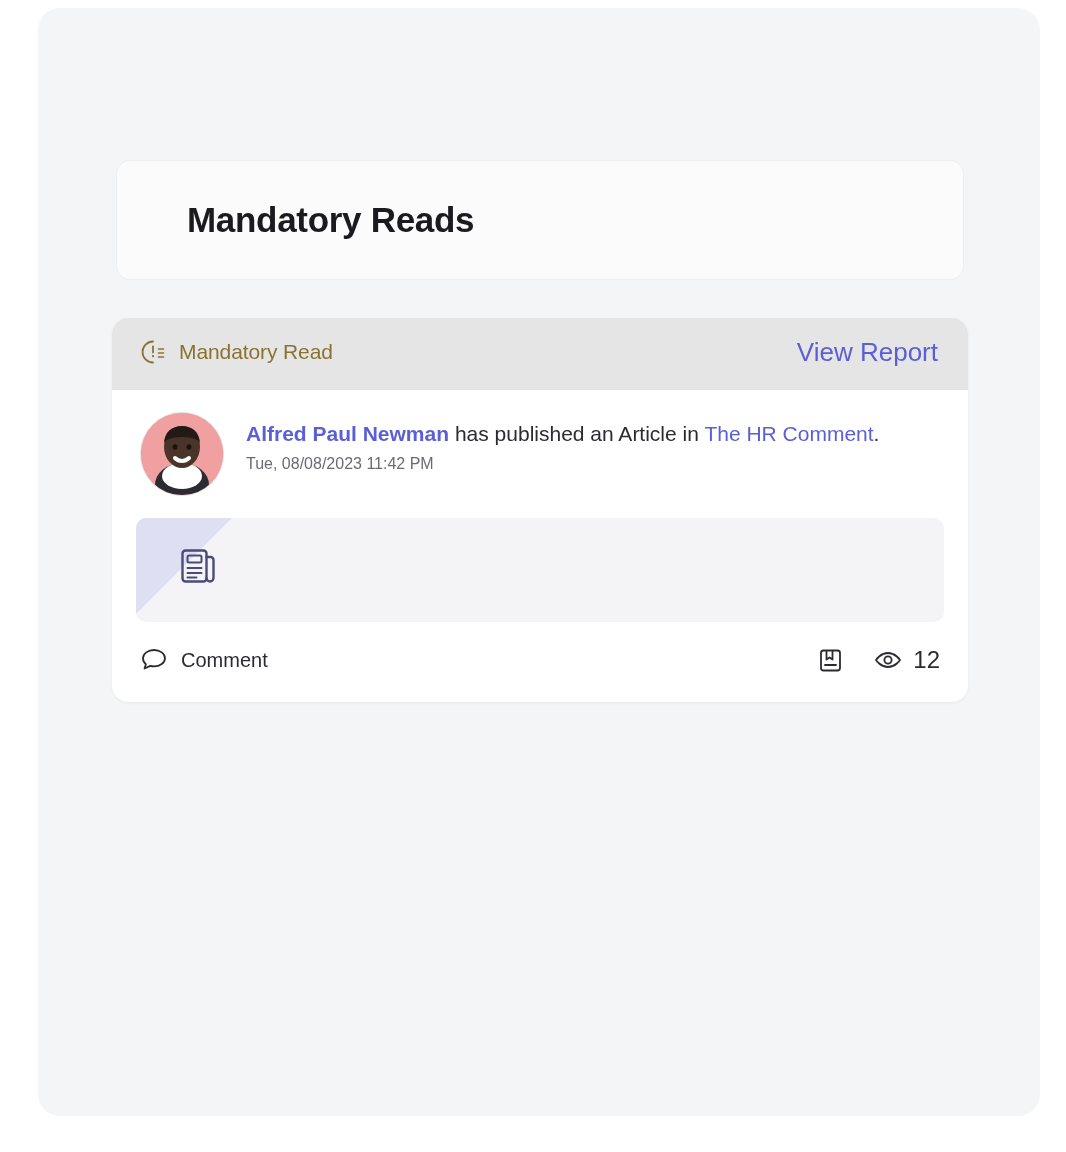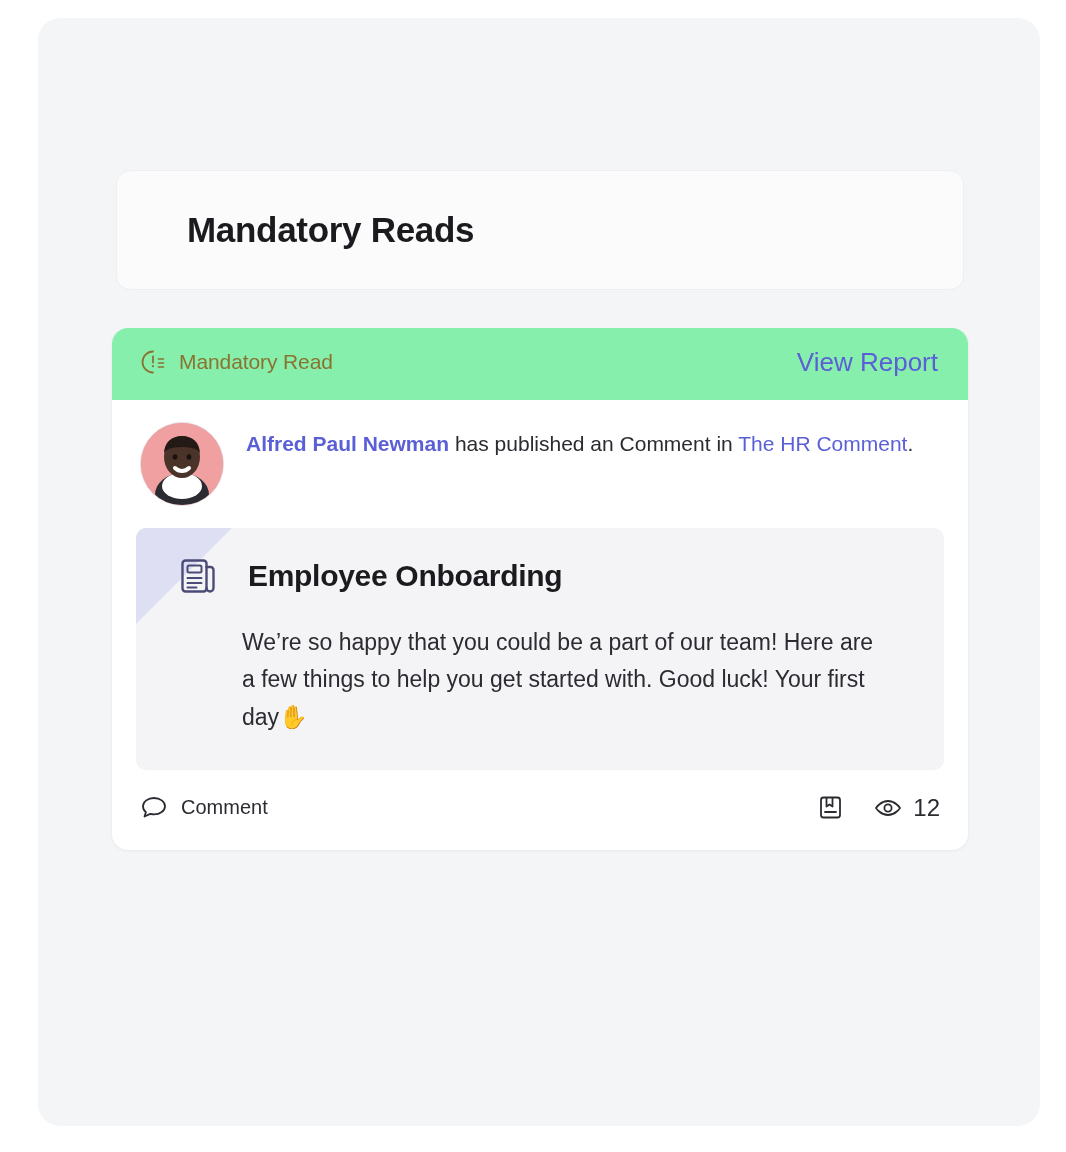--- a/index.html
+++ b/index.html
@@ -10,21 +10,21 @@
   body {
     width: 1066px;
     height: 1152px;
     font-family: "Liberation Sans", sans-serif;
     -webkit-font-smoothing: antialiased;
   }
 
   .screen {
     position: absolute;
     left: 38px;
-    top: 18px;
+    top: 8px;
     width: 1002px;
     height: 1108px;
     background: #f4f5f7;
     border-radius: 22px;
   }
 
   
   .header-card {
     position: absolute;
     left: 78px;
@@ -53,21 +53,21 @@
     top: 310px;
     width: 856px;
     background: #ffffff;
     border-radius: 16px;
     box-shadow: 0 1px 3px rgba(20, 20, 40, 0.06);
     overflow: hidden;
   }
 
   .mandatory-banner {
     height: 72px;
-    background: #86efac;
+    background: #e5e5e5;
     display: flex;
     align-items: center;
     padding: 0 30px 4px 28px;
     box-sizing: border-box;
   }
   .banner-icon {
     width: 26px;
     height: 26px;
     flex: 0 0 auto;
     margin-right: 13px;
@@ -228,41 +228,38 @@
           <ellipse cx="41" cy="34" rx="18" ry="21" fill="#4a3328"></ellipse>
           <path d="M23 31c0-12 8-18 18-18s18 6 18 18c0-4-7-7-18-7s-18 3-18 7z" fill="#231a15"></path>
           <ellipse cx="34" cy="34" rx="2.4" ry="2.8" fill="#1a1210"></ellipse>
           <ellipse cx="48" cy="34" rx="2.4" ry="2.8" fill="#1a1210"></ellipse>
           <path d="M34 45c4 4 10 4 14 0" stroke="#ffffff" stroke-width="4" stroke-linecap="round" fill="none"></path>
         </svg>
       </div>
       <div class="author-meta">
         <div class="author-line">
           <span class="author-name">Alfred Paul Newman</span>
-          <span>has published an Comment in</span>
+          <span>has published an Article in</span>
           <span class="article-place">The HR Comment</span><span>.</span>
         </div>
+        <div class="timestamp">Tue, 08/08/2023 11:42 PM</div>
       </div>
     </div>
 
     <div class="article-box">
       <div class="corner-tab"></div>
       <div class="article-head">
         <span class="doc-icon">
           <svg viewBox="0 0 44 44" fill="none" xmlns="http://www.w3.org/2000/svg">
             <rect x="6.5" y="6.5" width="24" height="31" rx="3" stroke="#4b4b7a" stroke-width="2.4"></rect>
             <path d="M30.5 13h4a3 3 0 0 1 3 3v18a3.5 3.5 0 0 1-7 0" stroke="#4b4b7a" stroke-width="2.4" stroke-linecap="round"></path>
             <rect x="11.5" y="11.5" width="14" height="7" rx="1.5" stroke="#4b4b7a" stroke-width="2"></rect>
             <path d="M11.5 24h14M11.5 29h14M11.5 33.5h9" stroke="#4b4b7a" stroke-width="2" stroke-linecap="round"></path>
           </svg>
         </span>
-        <div class="article-title">Employee Onboarding</div>
-      </div>
-      <div class="article-body">
-        <span>We’re so happy that you could be a part of our team! Here are a few things to help you get started with. Good luck! Your first day</span><span class="hand-emoji">✋</span>
       </div>
     </div>
 
     <div class="post-footer">
       <div class="comment-btn">
         <span class="comment-icon">
           <svg viewBox="0 0 28 28" fill="none" xmlns="http://www.w3.org/2000/svg">
             <path d="M14 4c6 0 11 3.6 11 8.2 0 4.6-5 8.2-11 8.2-1.3 0-2.6-.2-3.7-.5L4.5 22.5l1.4-4.2C4.1 16.8 3 14.7 3 12.2 3 7.6 8 4 14 4z" stroke="#2b2b31" stroke-width="1.8" stroke-linejoin="round"></path>
           </svg>
         </span>

